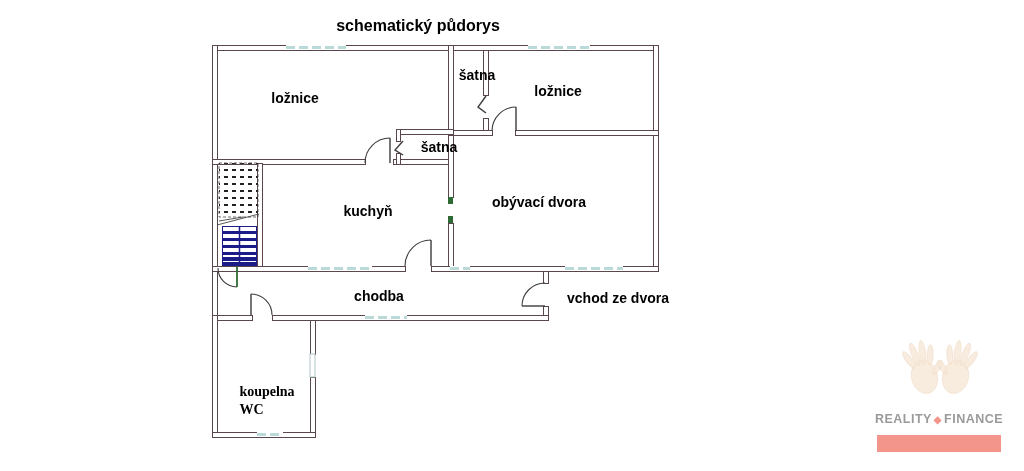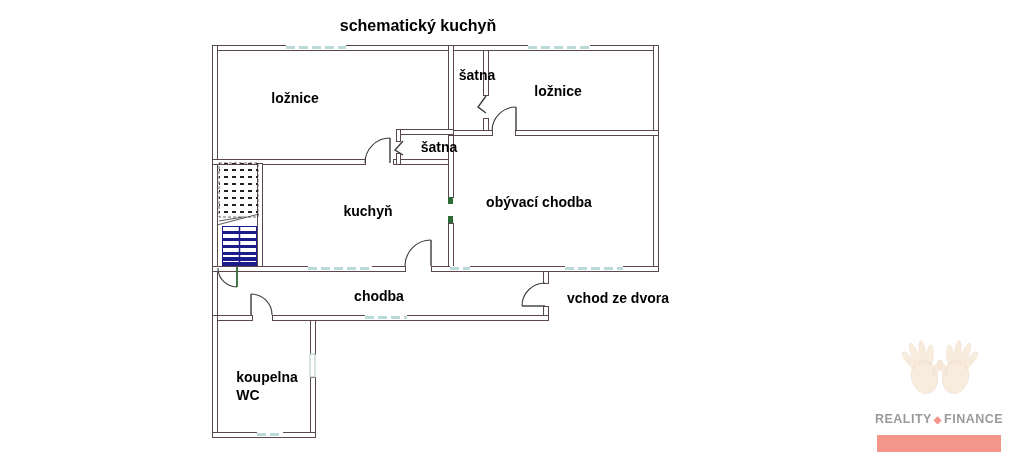--- a/index.html
+++ b/index.html
@@ -153,31 +153,31 @@
       <path class="diag" d="M 219 221 L 243 217"></path>
       <rect x="222" y="226" width="35" height="31" fill="url(#treadPat)"></rect>
       <line class="stair-line" x1="222.5" y1="226" x2="222.5" y2="266" stroke-width="1"></line>
       <line class="stair-line" x1="256.5" y1="226" x2="256.5" y2="266" stroke-width="1"></line>
       <line class="stair-line" x1="239.5" y1="226" x2="239.5" y2="266" stroke-width="1.5"></line>
       <rect class="stair-solid" x="222" y="257" width="35" height="4"></rect>
       <rect class="stair-solid" x="222" y="262" width="35" height="4"></rect>
     </g>
   </svg>
 
-  <div class="plan-title" style="left:418px; top:26px;">schematický kuchyň</div>
+  <div class="plan-title" style="left:418px; top:26px;">schematický půdorys</div>
 
   <div class="room-label" style="left:295px; top:98px;">ložnice</div>
   <div class="room-label" style="left:477px; top:75px;">šatna</div>
   <div class="room-label" style="left:558px; top:91px;">ložnice</div>
   <div class="room-label" style="left:439px; top:147px;">šatna</div>
   <div class="room-label" style="left:336px; top:211px;margin-left:32px;">kuchyň</div>
-  <div class="room-label" style="left:539px; top:202px;">obývací chodba</div>
+  <div class="room-label" style="left:539px; top:202px;">obývací dvora</div>
   <div class="room-label" style="left:379px; top:296px;">chodba</div>
   <div class="room-label" style="left:618px; top:298px;">vchod ze dvora</div>
-  <div class="room-label" style="left:267px; top:386px;">
+  <div class="room-label" style="left:267px; top:401px;font-family:Liberation Serif, serif;">
     <div>koupelna</div>
     <div>WC</div>
   </div>
 
   <div id="logo">
     <svg id="logo-hands" width="116" height="76" viewBox="0 0 116 76">
       <g fill="var(--hands,#f6e7d7)" fill-opacity="0.8" stroke="#eed9c6" stroke-width="0.5">
         <g transform="translate(40,44) rotate(-14)">
           <ellipse cx="0" cy="10" rx="13" ry="17"></ellipse>
           <ellipse cx="-11" cy="-10" rx="3.2" ry="10" transform="rotate(-22 -11 -10)"></ellipse>

